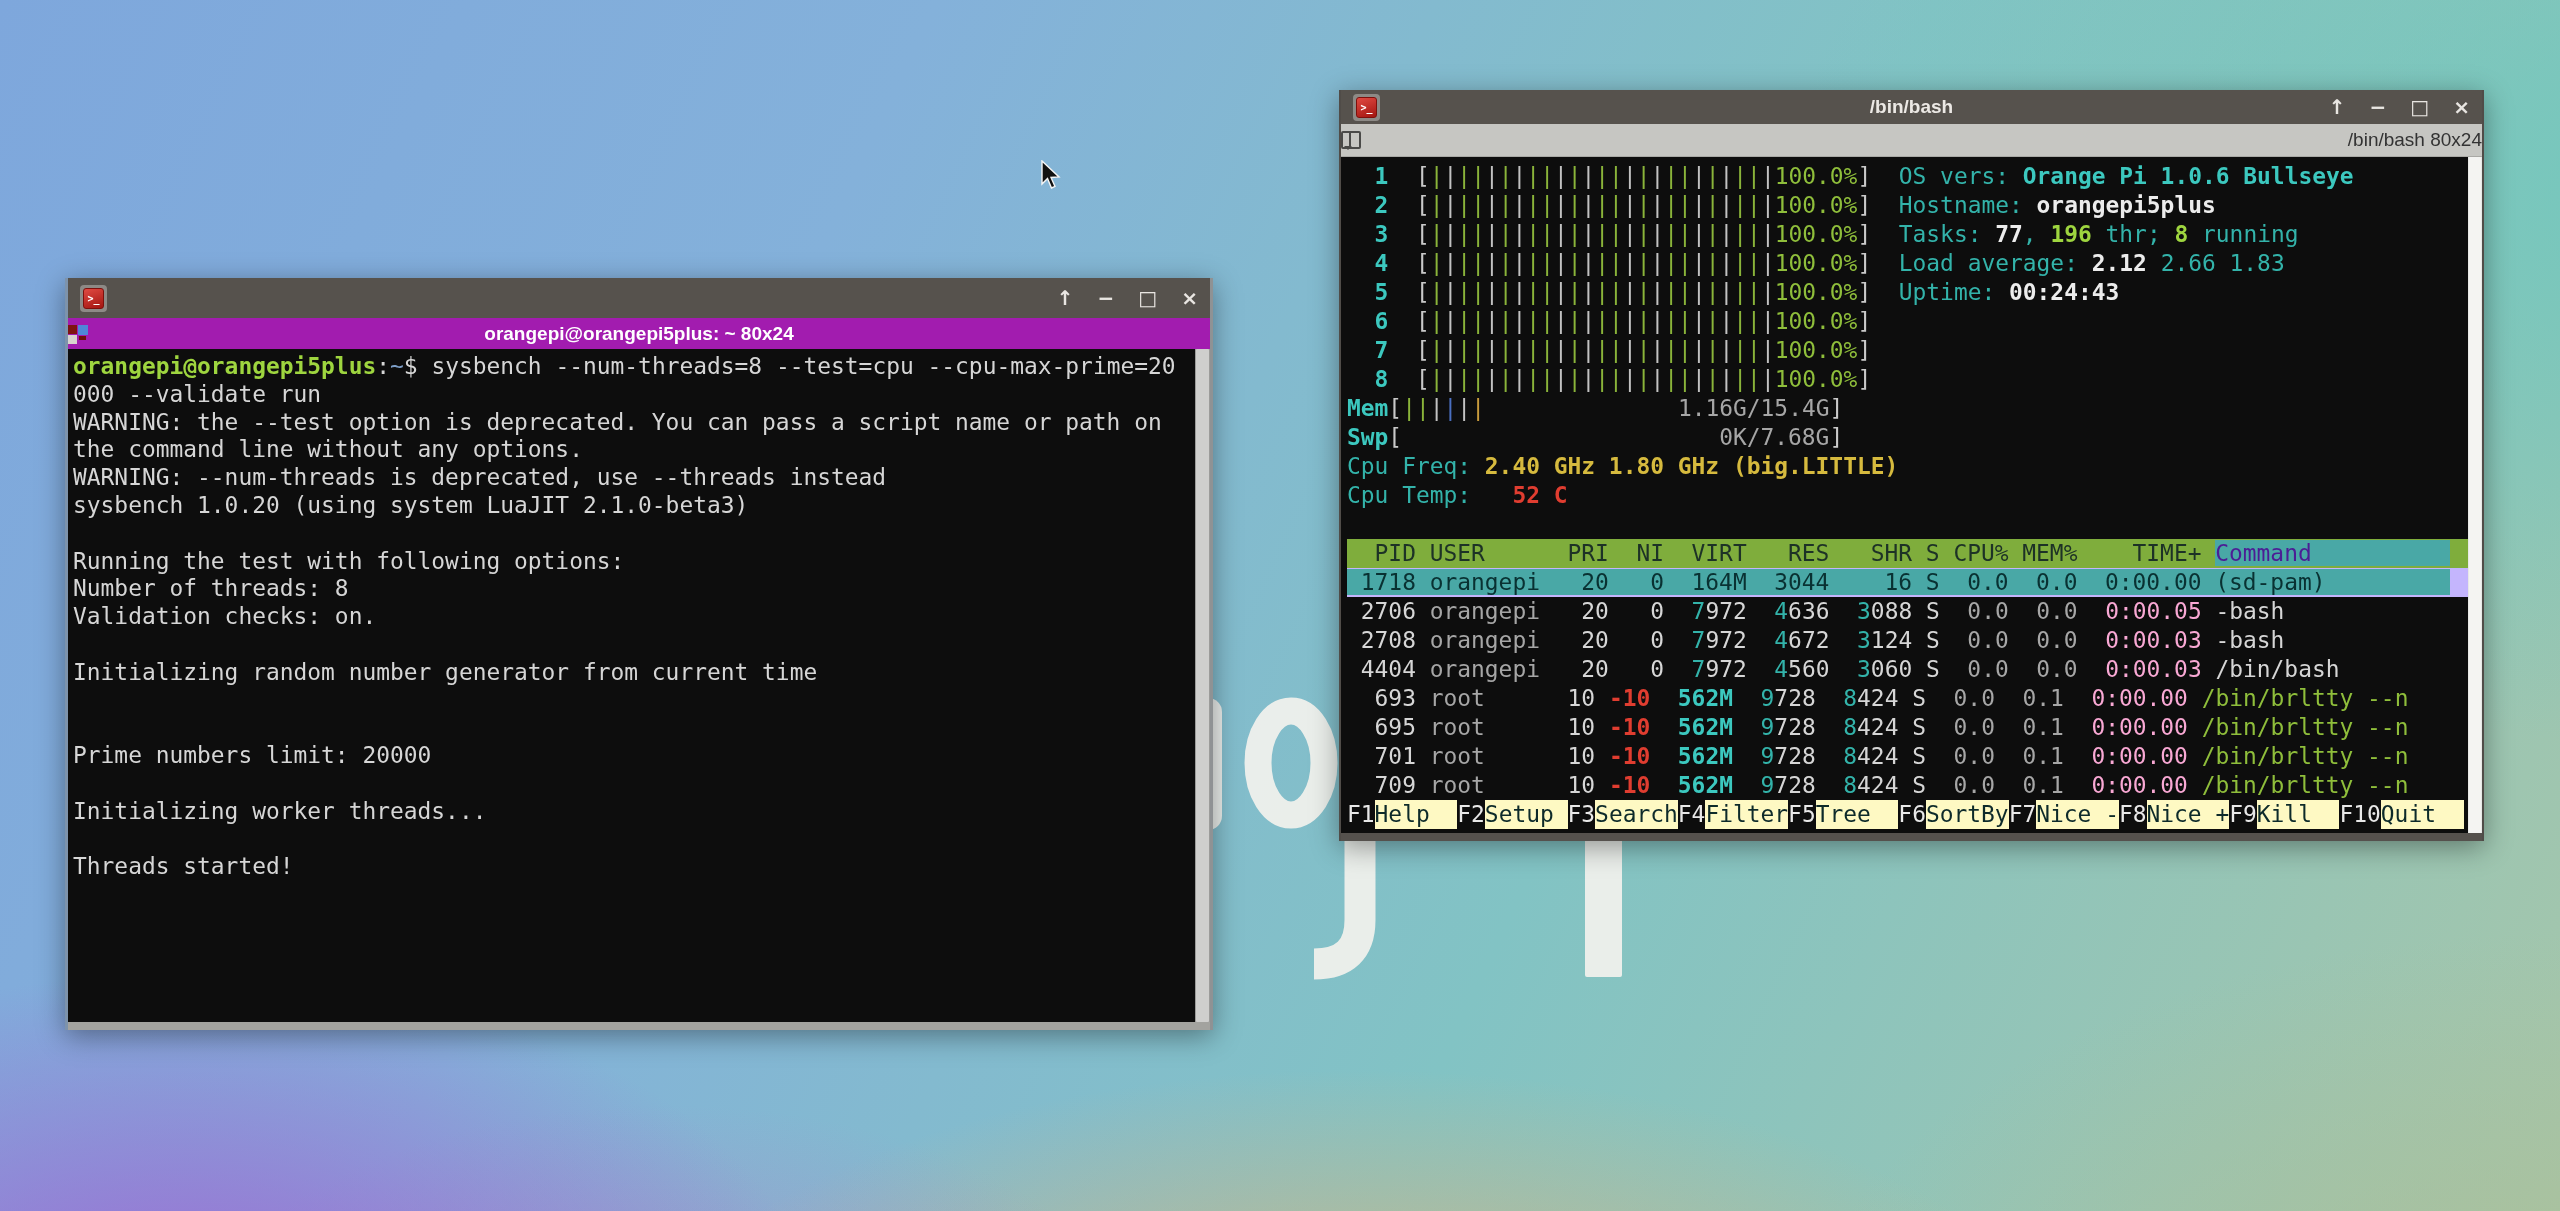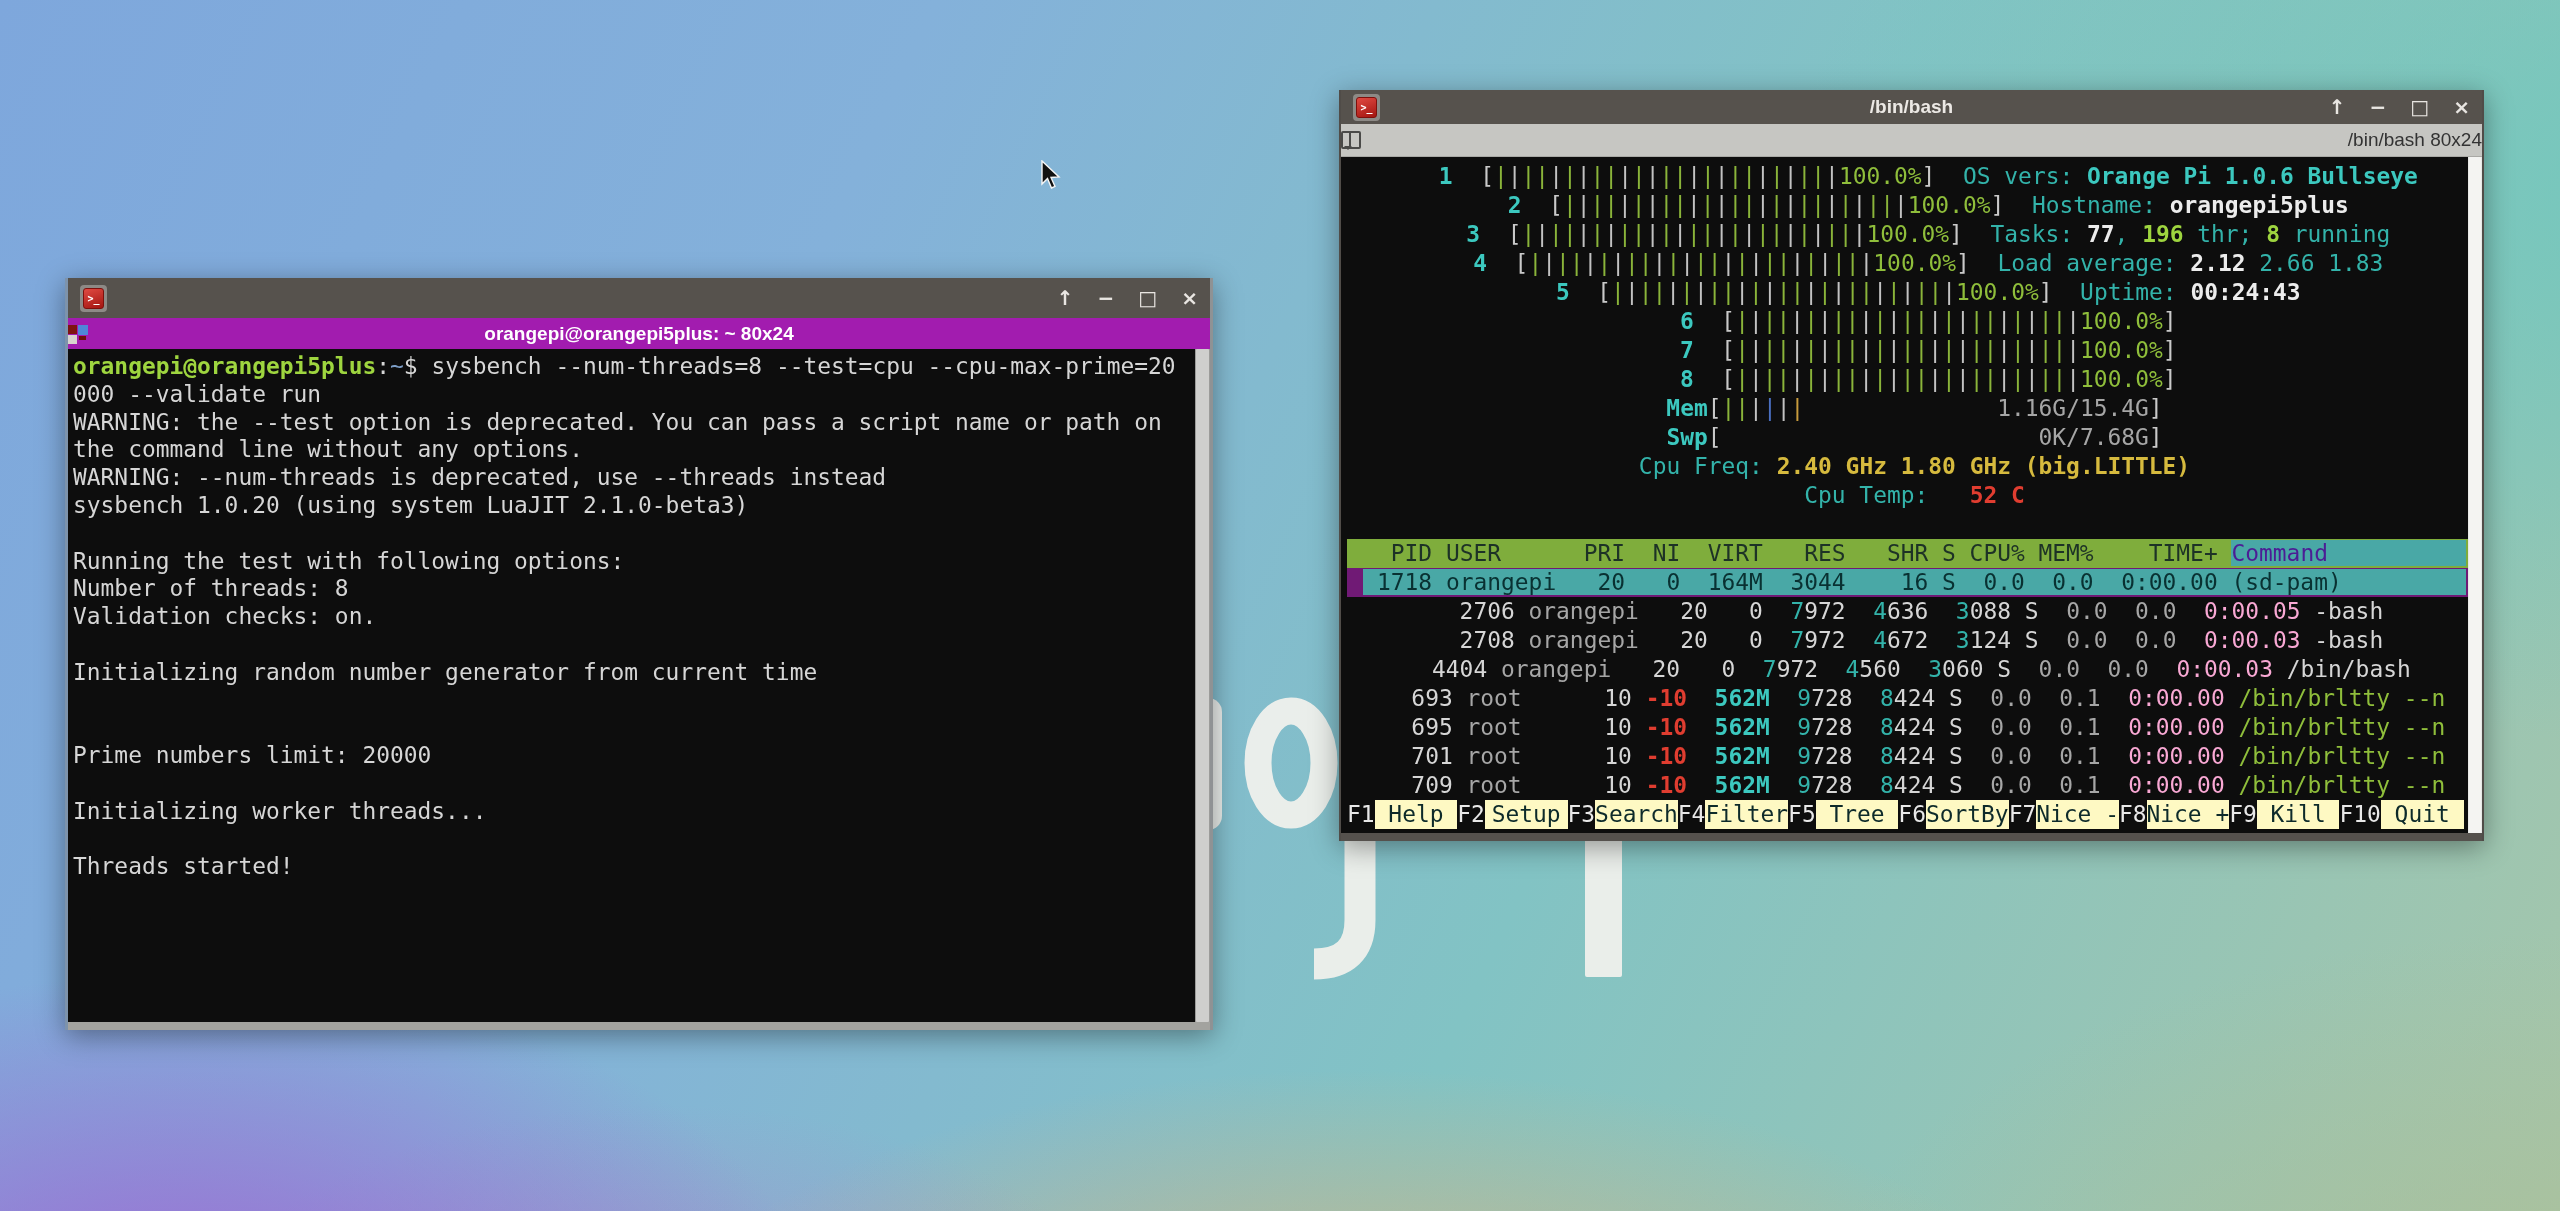--- a/index.html
+++ b/index.html
@@ -55,21 +55,21 @@
   
   .pixicon{ width:22px; height:22px; position:relative; z-index:2; }
   .pixicon i{ position:absolute; display:block; }
 
   
   #win-htop{ left:1339px; top:90px; width:1145px; border-left:2px solid #504c48; border-right:2px solid #504c48; }
   #win-htop .titlebar{ height:34px; background:#56524d; }
   #win-htop .wtitle{ font-size:19px; }
   #win-htop .banner{ height:33px; background:#c6c6c2; border-bottom:1px solid #a9a9a5; }
   #win-htop .btext{ color:#333333; font-size:19px; font-weight:normal;text-align:right; }
-  #win-htop .term{ height:676px; padding:5px 0 0 6px;text-align:center; }
+  #win-htop .term{ height:676px; padding:5px 0 0 6px; }
   #win-htop .tl{ line-height:29px; }
   #win-htop .scrollbar{ width:14px; background:#e8e8e6; }
   #win-htop .sb-thumb{ background:#f4f4f2; }
   .win-bottom.dark{ background:#55514d; }
 
   
   .layicon{ width:20px; height:18px; border:2px solid #4a4a48; border-radius:2px; position:relative; z-index:2; background:transparent; }
   .layicon::before{ content:""; position:absolute; left:6px; top:0; bottom:0; width:2px; background:#4a4a48; }
   .layicon::after{ content:""; position:absolute; left:1px; bottom:-7px; border:4px solid transparent; border-top-color:#4a4a48; }
 
@@ -86,21 +86,21 @@
   .R  { color:#e03d30; font-weight:bold; }
   .bl { color:#7d9ec7; }
   .br { color:#c9c9c9; }
   .pg { color:#8ab43a; }
   .pw { color:#c2c2c2; }
   .pb { color:#4a6fc0; }
   .py { color:#c89b3c; }
   .hg { color:#1d3226; background:#7fad3c; }
   .hc { color:#4c1d95; background:#49a8a6; }
   .rowsel .sel{ color:#093132; background:#49a8a6; }
-  .rowsel{ background:#701a75; }
+  .rowsel{ background:#c4b5fd; }
   .rowhdr{ background:#7fad3c; }
 
   
   .fbar{ display:flex; overflow:hidden; white-space:pre; }
   .fkey{ display:flex; }
   .fkey .k{ color:#e8e8e8; background:#0d0d0d; }
   .fkey .l{ color:#0d2a2a; background:#fef9c3; min-width:6ch; }
 
   
   #cursor{ position:absolute; z-index:50; pointer-events:none; }

